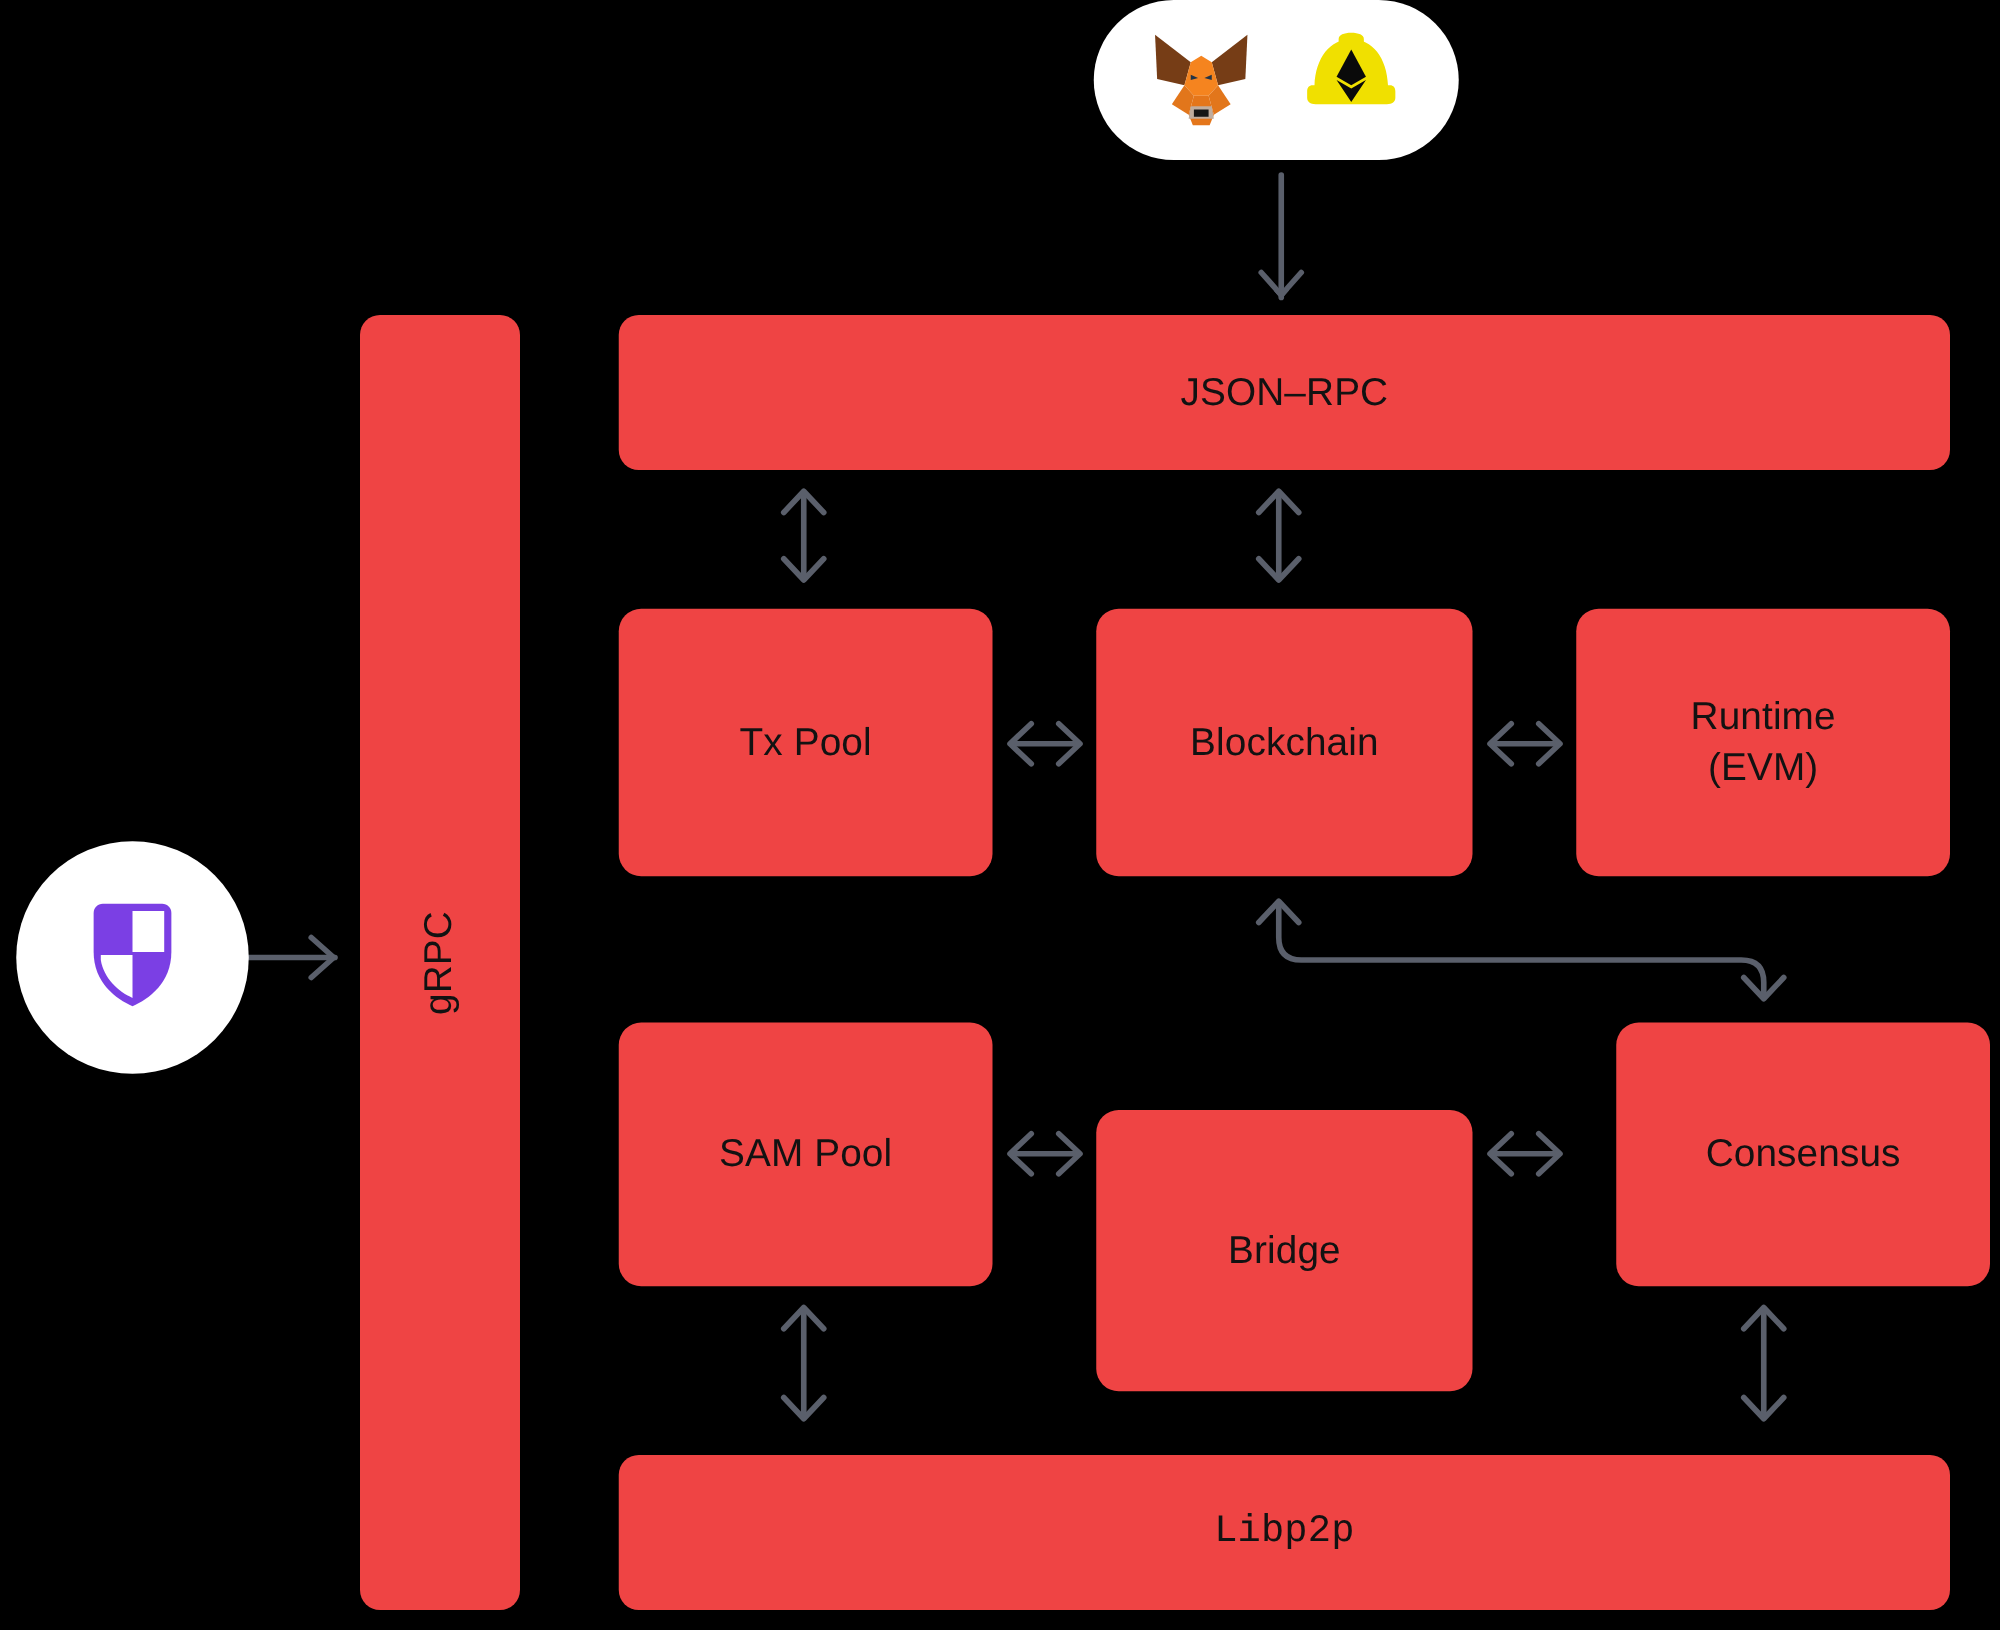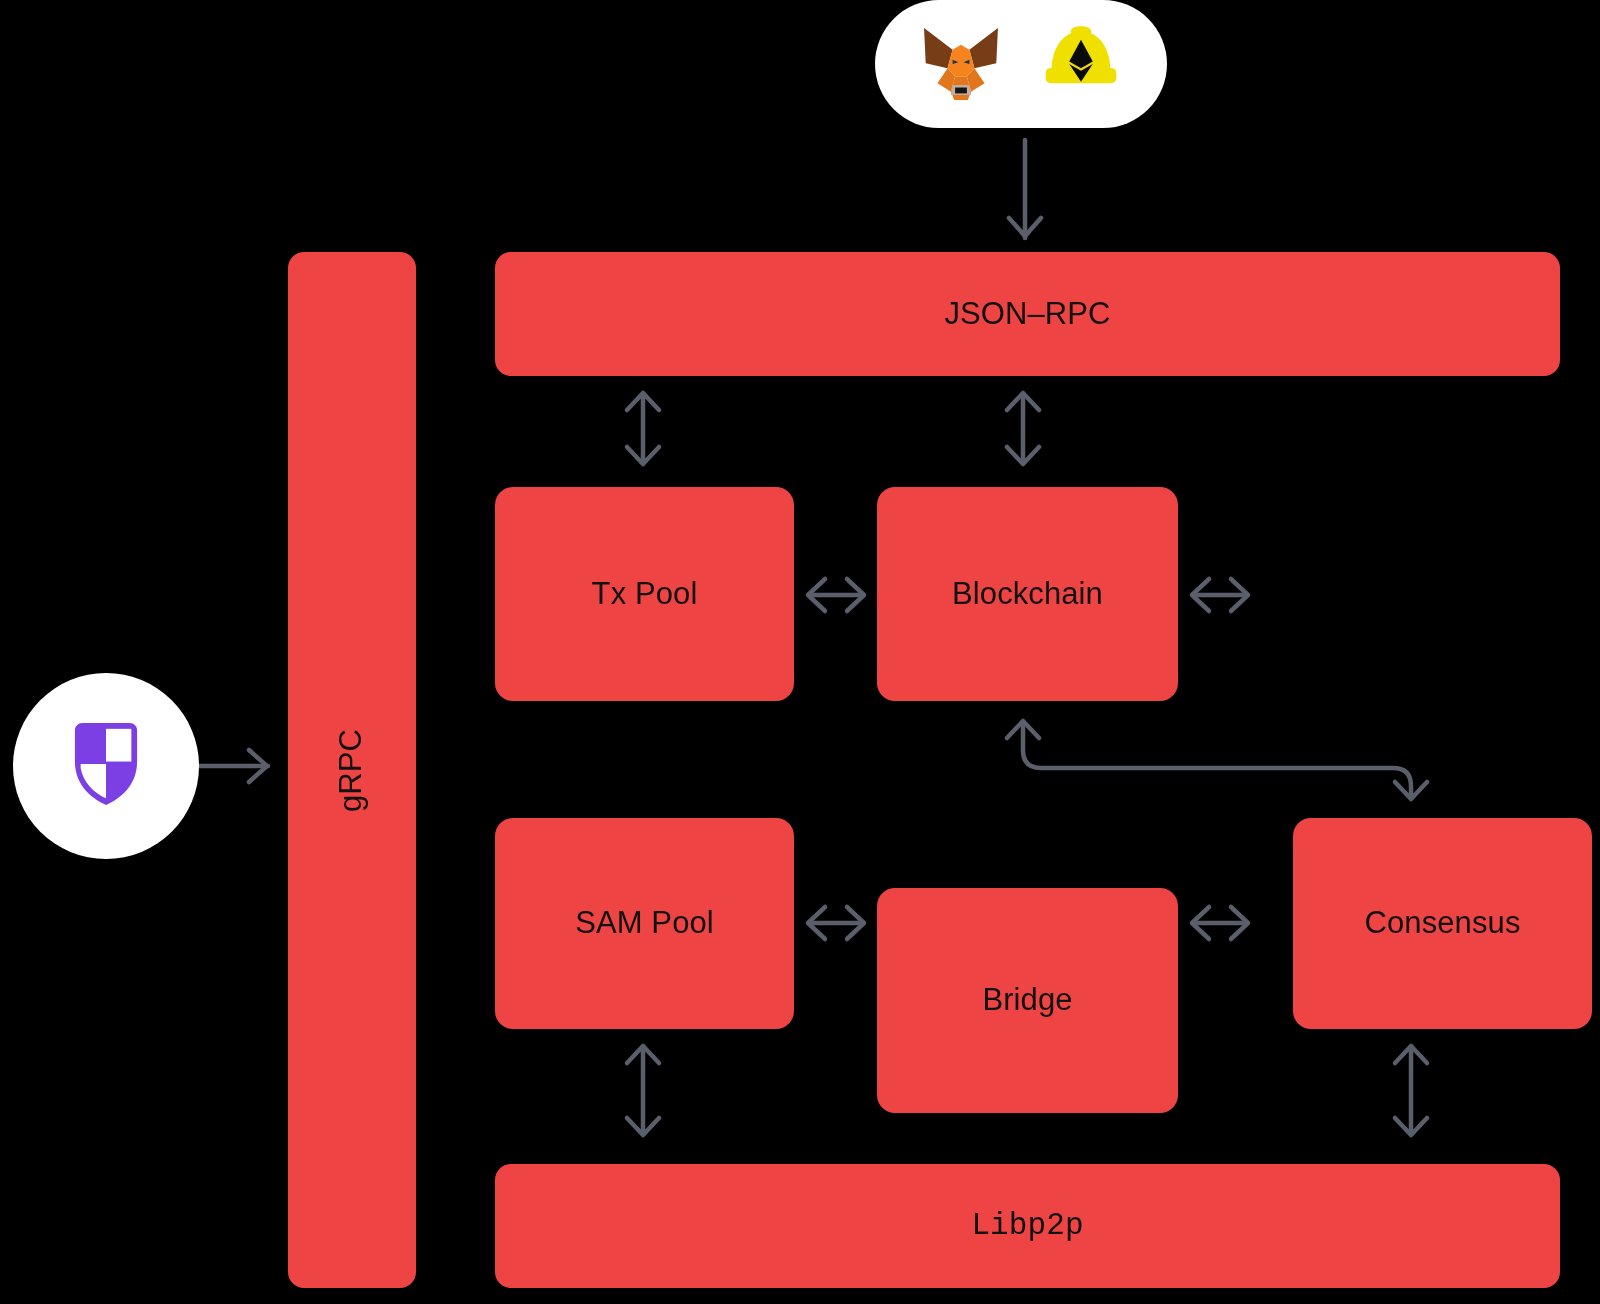--- a/index.html
+++ b/index.html
@@ -241,20 +241,24 @@
   <div class="panel" id="json-rpc-box">
     <span class="label">JSON–RPC</span>
   </div>
 
   <div class="panel" id="txpool-box">
     <span class="label">Tx Pool</span>
   </div>
   <div class="panel" id="blockchain-box">
     <span class="label">Blockchain</span>
   </div>
+  <div class="panel" id="runtime-box">
+    <span class="label">Runtime
+(EVM)</span>
+  </div>
 
   <div class="panel" id="sampool-box">
     <span class="label">SAM Pool</span>
   </div>
   <div class="panel" id="bridge-box">
     <span class="label">Bridge</span>
   </div>
   <div class="panel" id="consensus-box">
     <span class="label">Consensus</span>
   </div>

